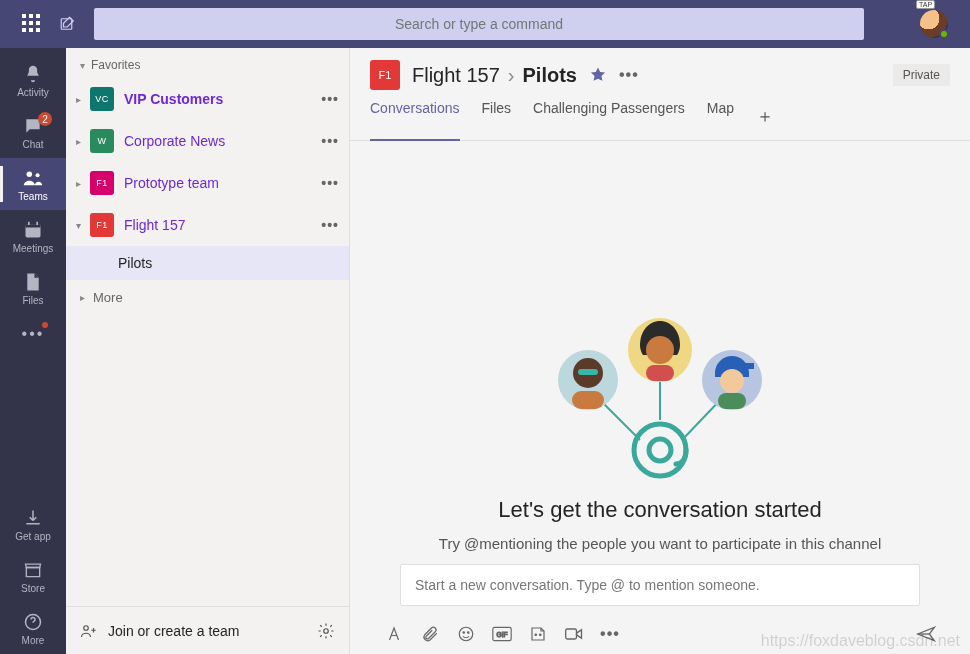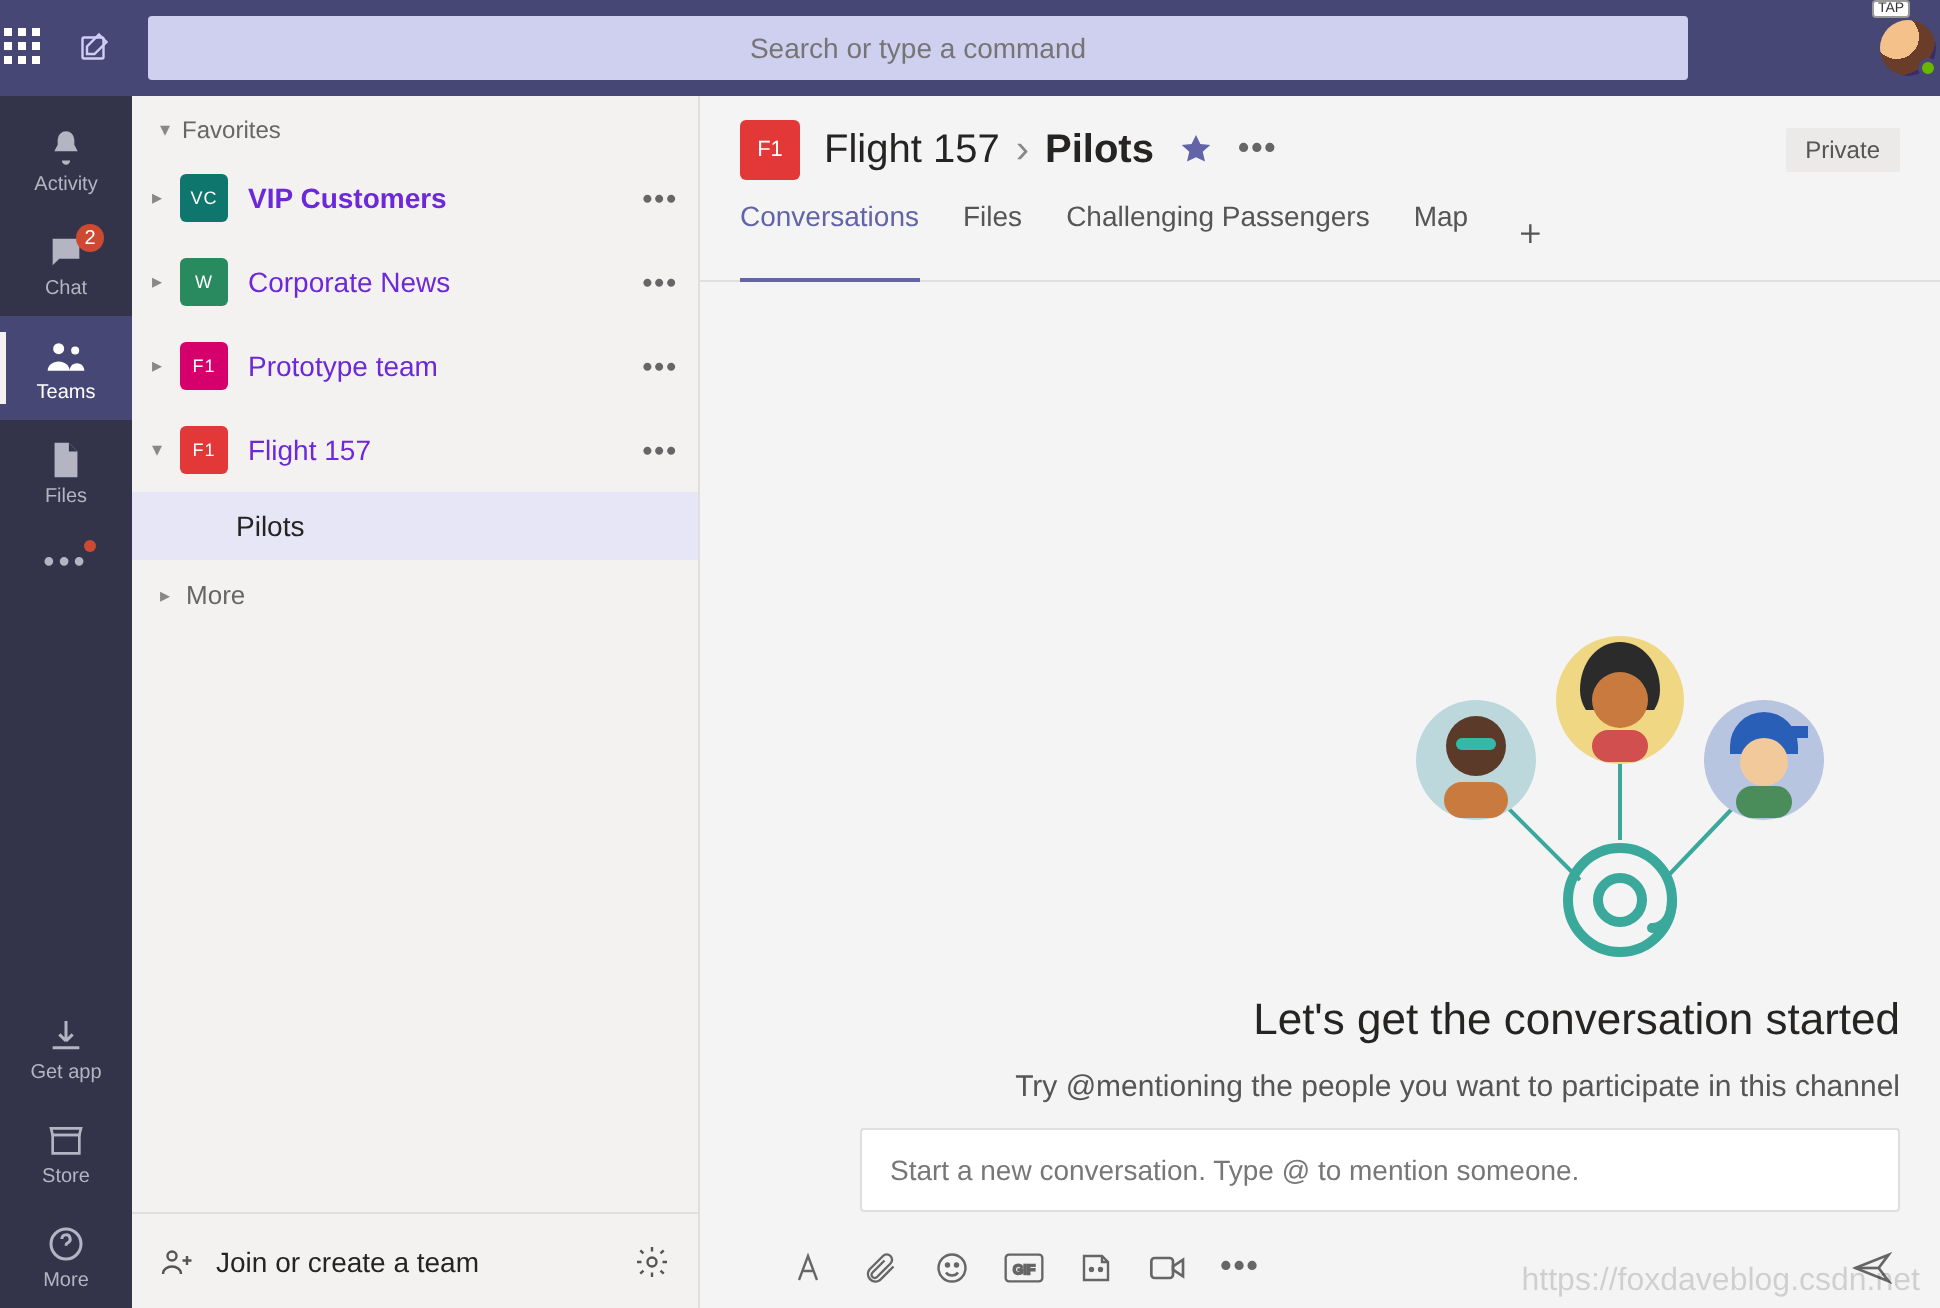--- a/index.html
+++ b/index.html
@@ -1,18 +1,18 @@
 <!DOCTYPE html>
 <html><head>
 <meta charset="utf-8">
 <style>
   *{box-sizing:border-box;margin:0;padding:0;font-family:"Segoe UI",Arial,sans-serif}
   body{width:970px;height:654px;overflow:hidden;background:#f3f2f1;display:flex;flex-direction:column}
   
-  .titlebar{height:48px;background:#464775;display:flex;align-items:center;padding:0 2px;gap:14px}
+  .titlebar{height:48px;background:#464775;display:flex;align-items:center;padding:0 22px;gap:14px}
   .titlebar .waffle{color:#fff;width:20px;height:20px;display:grid;grid-template-columns:repeat(3,4px);grid-template-rows:repeat(3,4px);gap:3px}
   .titlebar .waffle span{background:#fff;width:4px;height:4px}
   .titlebar .compose{color:#cfcff5;width:24px;height:24px;display:flex;align-items:center;justify-content:center}
   .titlebar .search{flex:1;max-width:770px;height:32px;background:#cfcff0;border-radius:2px;border:none;padding:0 12px;font-size:14px;color:#333;text-align:center}
   .titlebar .avatar{width:28px;height:28px;border-radius:50%;background:radial-gradient(circle at 30% 30%,#f4c18a 0 40%,#6a3c2a 40% 70%,#3b2b6b 70%);margin-left:auto;position:relative}
   .titlebar .avatar .tap{position:absolute;top:-10px;left:-4px;font-size:7px;background:#fff;border:1px solid #999;border-radius:2px;padding:0 2px;color:#333}
   .titlebar .avatar .presence{position:absolute;bottom:-1px;right:-1px;width:10px;height:10px;border-radius:50%;background:#6bb700;border:2px solid #464775}
   
   .body{flex:1;display:flex;min-height:0}
   
@@ -48,21 +48,21 @@
   .chdr .crumb .sep{color:#888}
   .chdr .crumb .leaf{font-weight:700}
   .chdr .fav{color:#6264a7}
   .chdr .hmore{color:#666;letter-spacing:1px;font-weight:bold}
   .chdr .priv{margin-left:auto;background:#eceae8;padding:4px 10px;font-size:12px;color:#555;border-radius:1px}
   .tabs{display:flex;gap:22px;padding:10px 20px 0;border-bottom:1px solid #e1dfdd;align-items:center}
   .tabs .tab{font-size:14px;color:#555;padding-bottom:24px;cursor:pointer;position:relative}
   .tabs .tab.active{color:#6264a7}
   .tabs .tab.active::after{content:"";position:absolute;left:0;right:0;bottom:-1px;height:2px;background:#6264a7}
   .tabs .add{font-size:18px;color:#555;padding-bottom:8px;cursor:pointer}
-  .content{flex:1;display:flex;flex-direction:column;align-items:flex-end;justify-content:flex-end;padding:20px 20px 6px;gap:12px;overflow:hidden}
+  .content{flex:1;display:flex;flex-direction:column;align-items:center;justify-content:flex-end;padding:20px 20px 6px;gap:12px;overflow:hidden}
   .illus{width:280px;height:190px;display:flex;align-items:center;justify-content:center}
   .empty-title{font-size:22px;color:#252423}
   .empty-sub{font-size:15px;color:#555}
   .composer{width:100%;max-width:520px;background:#fff;border:1px solid #e1dfdd;border-radius:2px;height:42px;display:flex;align-items:center;padding:0 14px;font-size:14px;color:#777}
   .ctoolbar{width:100%;max-width:560px;display:flex;align-items:center;gap:16px;padding:6px 4px 4px;color:#666}
   .ctoolbar .ico{width:20px;height:20px;display:flex;align-items:center;justify-content:center;cursor:pointer}
   .ctoolbar .send{margin-left:auto}
   .watermark{position:absolute;right:10px;bottom:4px;font-size:16px;color:rgba(0,0,0,.15)}
   svg{display:block}
 </style>
@@ -119,20 +119,30 @@
         <svg width="22" height="20" viewBox="0 0 24 20" fill="currentColor">
             <circle cx="8" cy="6" r="3"></circle>
             <circle cx="17" cy="7" r="2.2"></circle>
             <path d="M2 18c0-3 3-5 6-5s6 2 6 5zM14 18c0-2 1.5-4 4-4s4 2 4 4z"></path>
           </svg>
       </div>
       <span>Teams</span>
     </div>
     <div class="item">
       <div class="ico">
+        <svg width="20" height="20" viewBox="0 0 24 24" fill="currentColor">
+            <rect x="3" y="5" width="18" height="16" rx="2"></rect>
+            <rect x="3" y="5" width="18" height="4" fill="#33344a"></rect>
+            <path d="M7 2v4M17 2v4" stroke="currentColor" stroke-width="2"></path>
+          </svg>
+      </div>
+      <span>Meetings</span>
+    </div>
+    <div class="item">
+      <div class="ico">
         <svg width="18" height="20" viewBox="0 0 24 28" fill="currentColor">
             <path d="M4 2h10l6 6v18H4z"></path>
             <path d="M14 2v6h6" fill="#33344a"></path>
           </svg>
       </div>
       <span>Files</span>
     </div>
     <div class="item" style="height:40px">
       <div class="ico dots-ico">•••</div>
       <span class="dot"></span>

